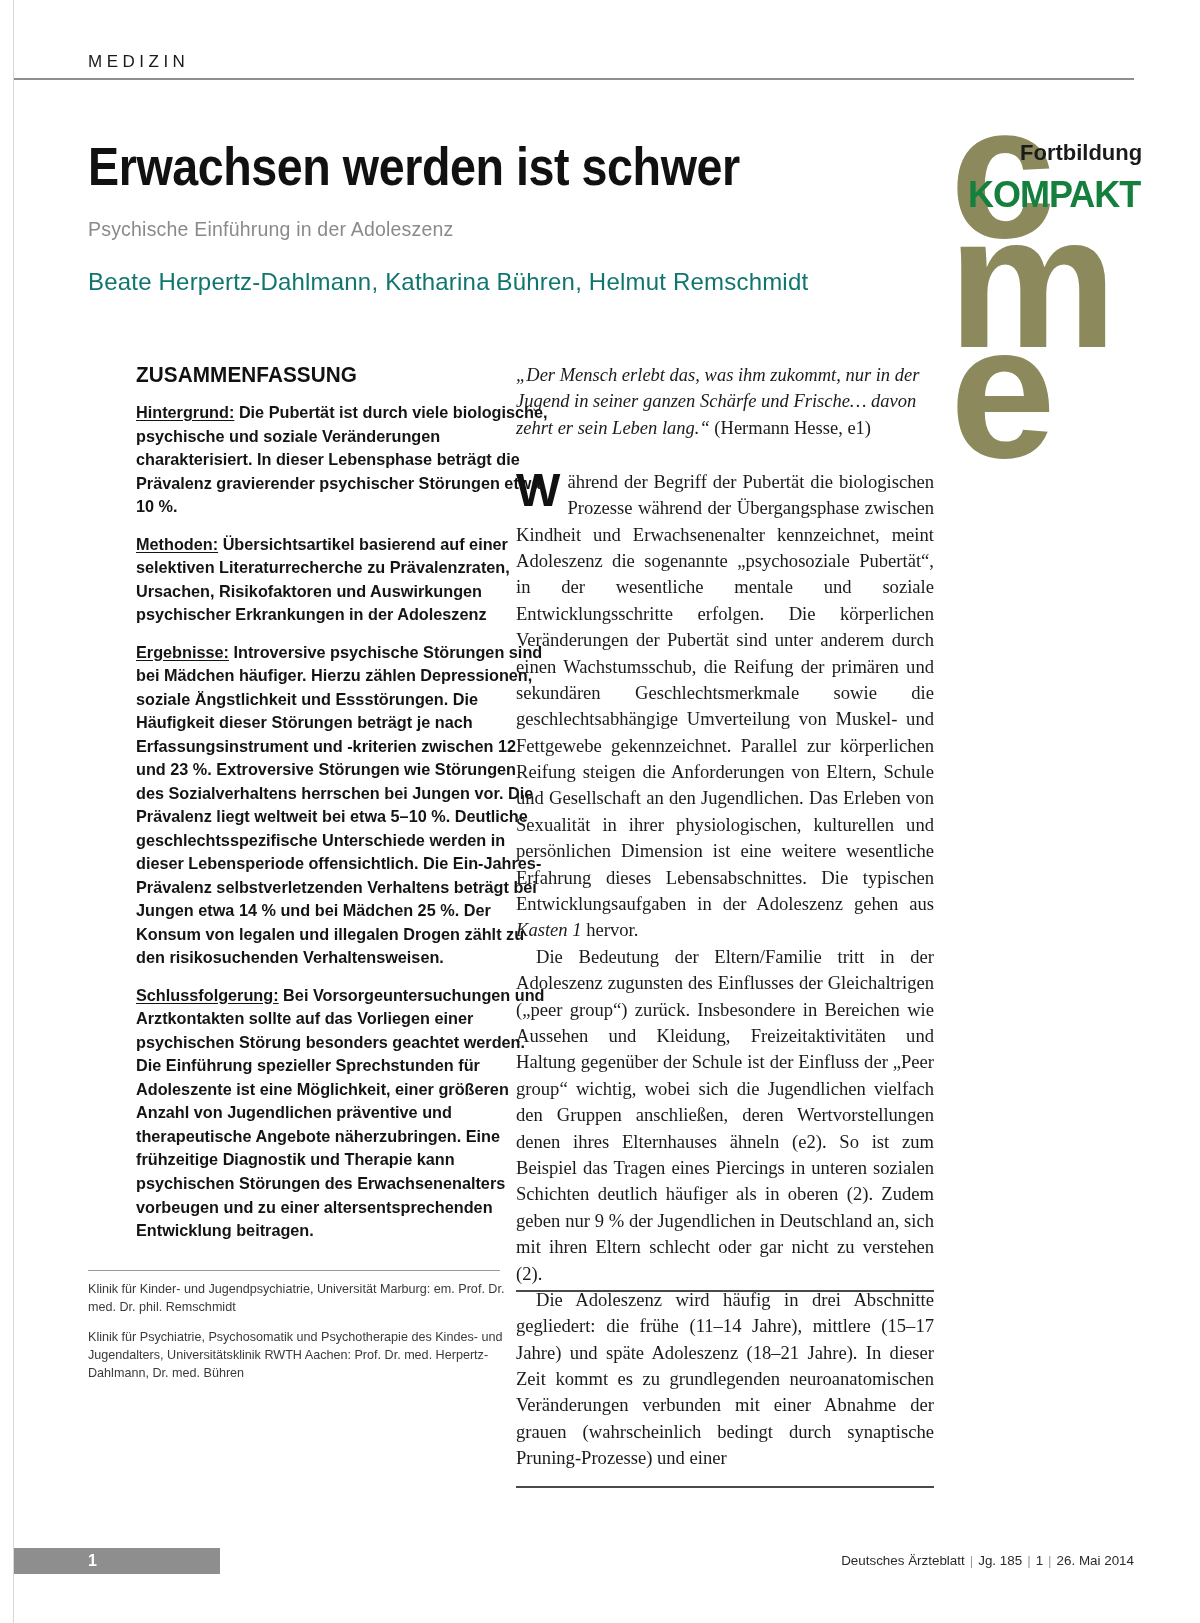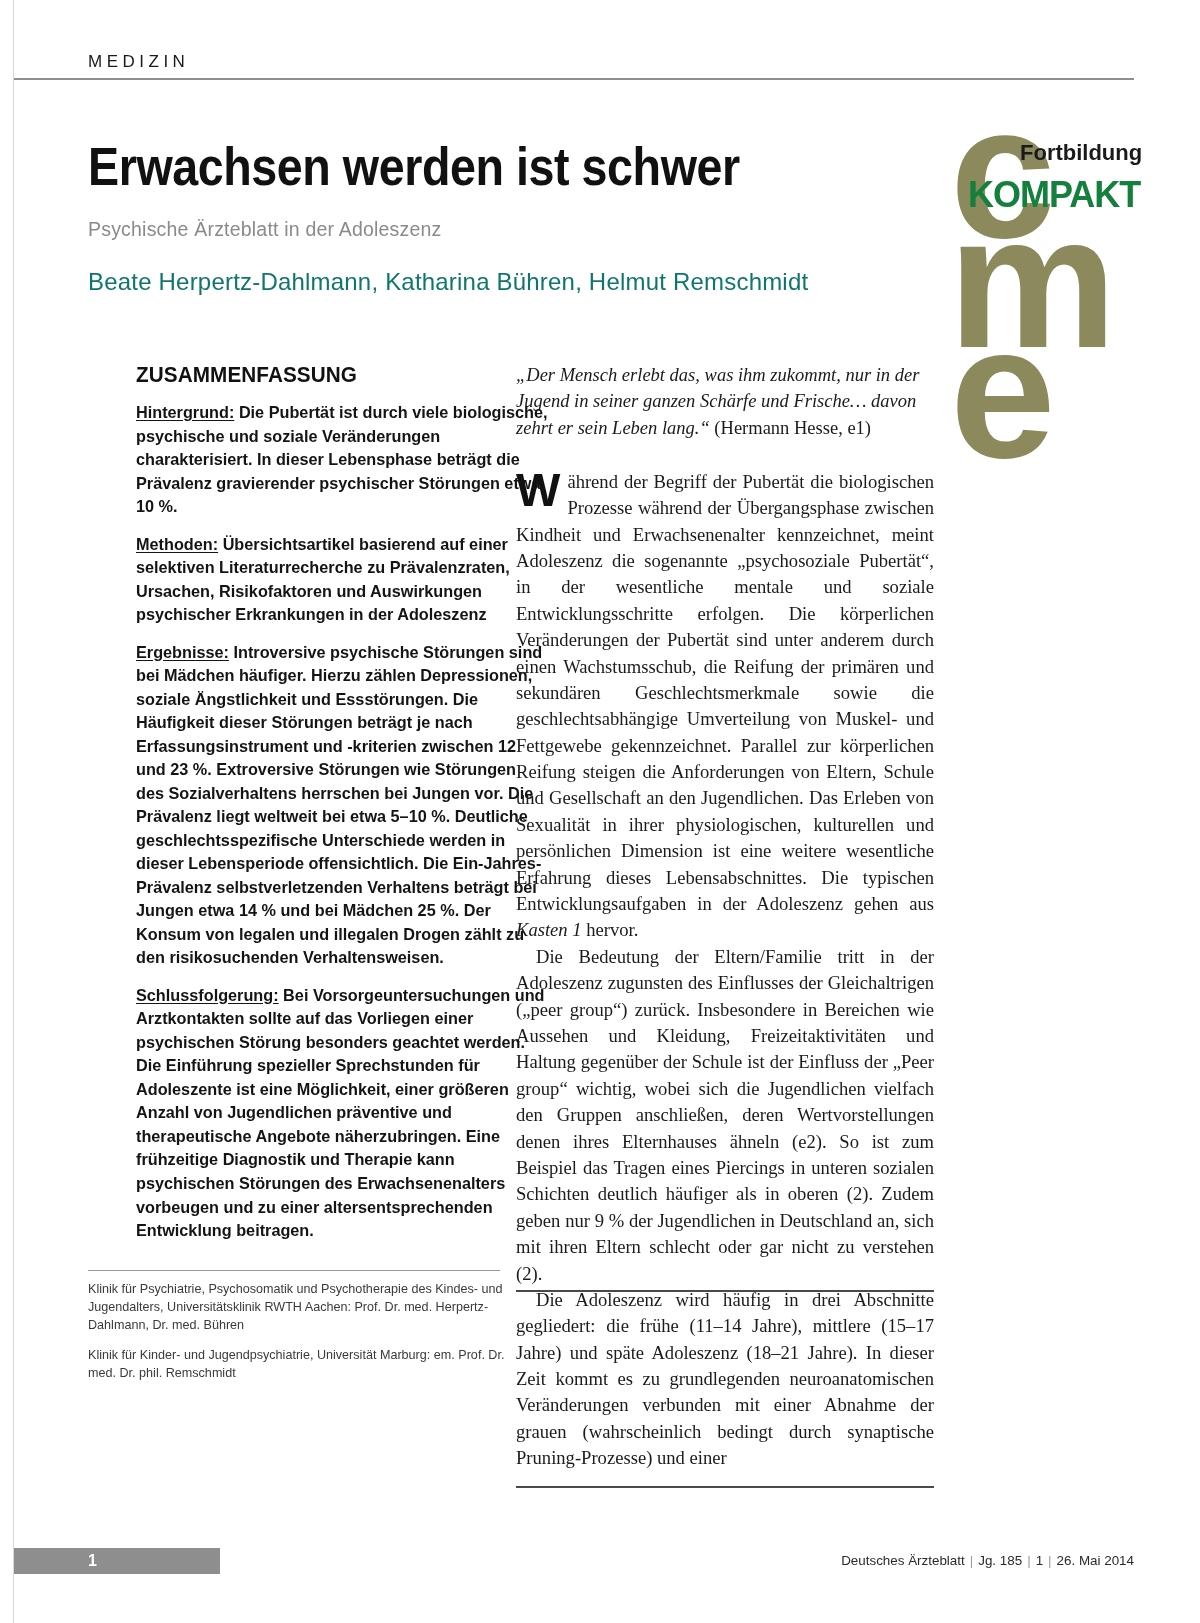--- a/index.html
+++ b/index.html
@@ -278,21 +278,21 @@
 <body>
 
 <div class="page">
 
   <div class="edge-bar"></div>
 
   <div class="running-head">MEDIZIN</div>
   <div class="head-rule"></div>
 
   <h1 class="title">Erwachsen werden ist schwer</h1>
-  <div class="subtitle">Psychische Ärzteblatt in der Adoleszenz</div>
+  <div class="subtitle">Psychische Einführung in der Adoleszenz</div>
   <div class="authors">Beate Herpertz-Dahlmann, Katharina Bühren, Helmut Remschmidt</div>
 
   <div class="cme-logo">
     <span class="cme-letter cme-c">c</span>
     <span class="cme-letter cme-m">m</span>
     <span class="cme-letter cme-e">e</span>
     <div class="kompakt-wrap">
       <span class="fortbildung">Fortbildung</span>
       <span class="kompakt">KOMPAKT</span>
     </div>
@@ -325,22 +325,22 @@
       <span class="dropcap">W</span><span>ährend der Begriff der Pubertät die biologischen Prozesse während der Übergangsphase zwischen Kindheit und Erwachsenenalter kennzeichnet, meint Adoleszenz die sogenannte „psychosoziale Pubertät“, in der wesentliche mentale und soziale Entwicklungsschritte erfolgen. Die körperlichen Veränderungen der Pubertät sind unter anderem durch einen Wachstumsschub, die Reifung der primären und sekundären Geschlechtsmerkmale sowie die geschlechtsabhängige Umverteilung von Muskel- und Fettgewebe gekennzeichnet. Parallel zur körperlichen Reifung steigen die Anforderungen von Eltern, Schule und Gesellschaft an den Jugendlichen. Das Erleben von Sexualität in ihrer physiologischen, kulturellen und persönlichen Dimension ist eine weitere wesentliche Erfahrung dieses Lebensabschnittes. Die typischen Entwicklungsaufgaben in der Adoleszenz gehen aus </span><em>Kasten 1</em><span> hervor.</span>
     </p>
 
     <p class="body-p">Die Bedeutung der Eltern/Familie tritt in der Adoleszenz zugunsten des Einflusses der Gleichaltrigen („peer group“) zurück. Insbesondere in Bereichen wie Aussehen und Kleidung, Freizeitaktivitäten und Haltung gegenüber der Schule ist der Einfluss der „Peer group“ wichtig, wobei sich die Jugendlichen vielfach den Gruppen anschließen, deren Wertvorstellungen denen ihres Elternhauses ähneln (e2). So ist zum Beispiel das Tragen eines Piercings in unteren sozialen Schichten deutlich häufiger als in oberen (2). Zudem geben nur 9 % der Jugendlichen in Deutschland an, sich mit ihren Eltern schlecht oder gar nicht zu verstehen (2).</p>
 
     <p class="body-p">Die Adoleszenz wird häufig in drei Abschnitte gegliedert: die frühe (11–14 Jahre), mittlere (15–17 Jahre) und späte Adoleszenz (18–21 Jahre). In dieser Zeit kommt es zu grundlegenden neuroanatomischen Veränderungen verbunden mit einer Abnahme der grauen (wahrscheinlich bedingt durch synaptische Pruning-Prozesse) und einer</p>
   </div>
 
   <div class="aff-rule"></div>
   <div class="affiliations">
+    <div class="aff-block">Klinik für Kinder- und Jugendpsychiatrie, Universität Marburg: em. Prof. Dr. med. Dr. phil. Remschmidt</div>
     <div class="aff-block">Klinik für Psychiatrie, Psychosomatik und Psychotherapie des Kindes- und Jugendalters, Universitätsklinik RWTH Aachen: Prof. Dr. med. Herpertz-Dahlmann, Dr. med. Bühren</div>
-    <div class="aff-block">Klinik für Kinder- und Jugendpsychiatrie, Universität Marburg: em. Prof. Dr. med. Dr. phil. Remschmidt</div>
   </div>
 
   <div class="hl-rule"></div>
   <div class="hl-rule-bottom"></div>
 
   <div class="page-num-bar"></div>
   <div class="page-num">1</div>
   <div class="journal-line">
     <span>Deutsches Ärzteblatt</span><span class="sep">|</span><span>Jg. 185</span><span class="sep">|</span><span>1</span><span class="sep">|</span><span>26. Mai 2014</span>
   </div>

